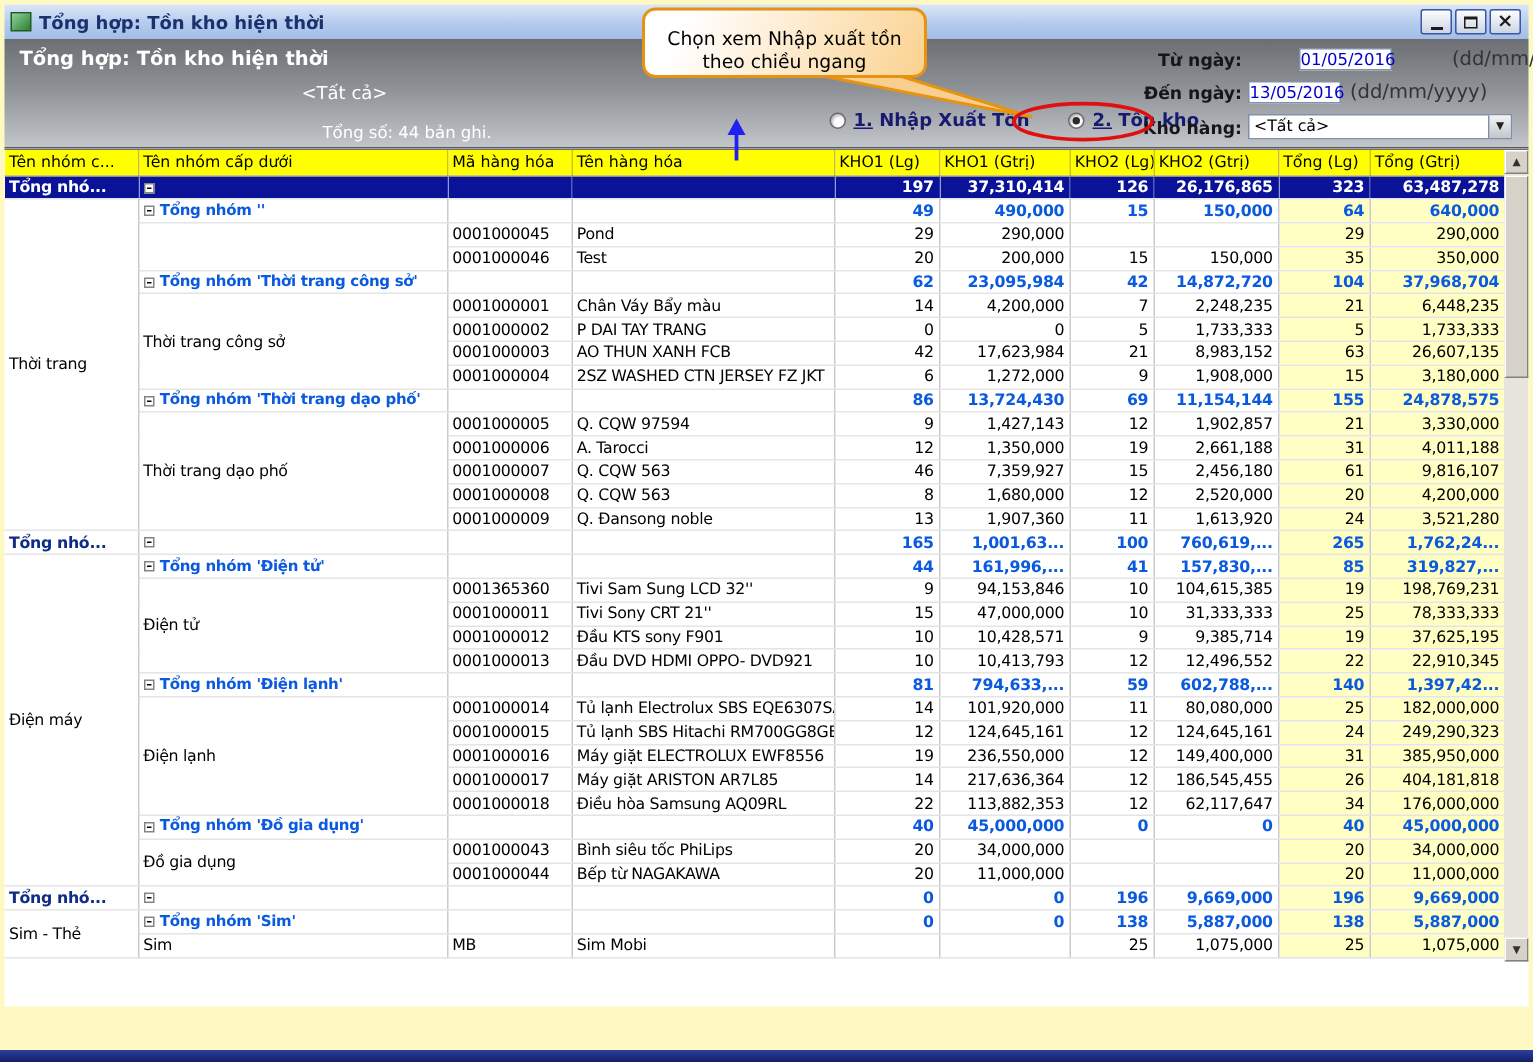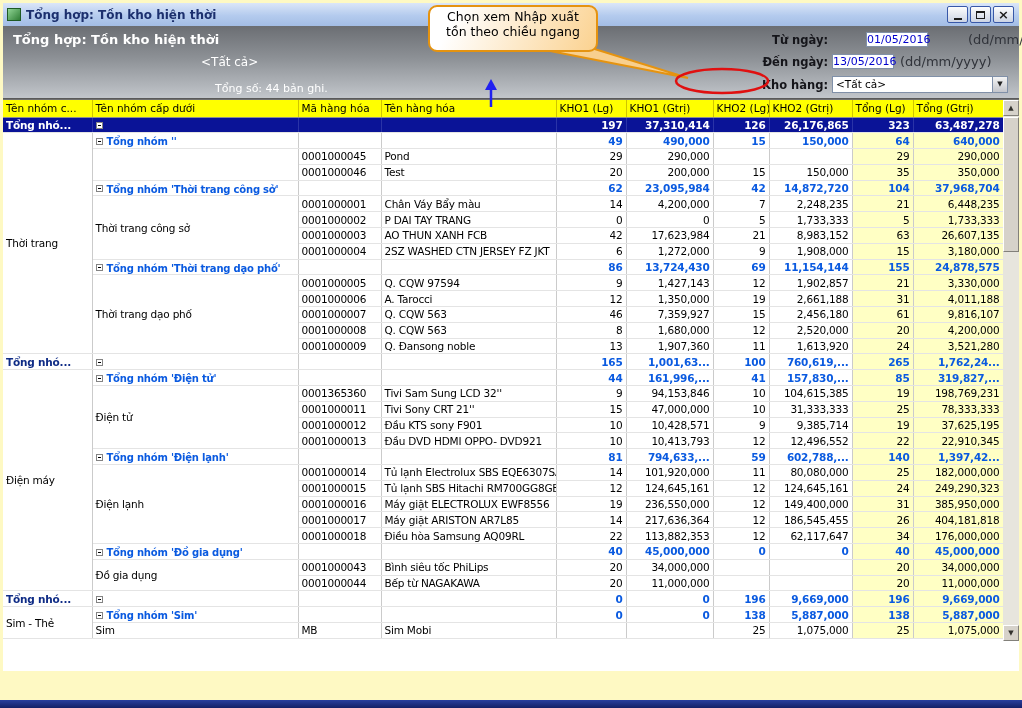--- a/index.html
+++ b/index.html
@@ -91,23 +91,23 @@
 
   .bottom-strip { position:absolute; left:0; right:0; bottom:0; height:8px;
     background:linear-gradient(#2a3f9e,#141f66); }
 
   
   .overlay { position:absolute; left:0; top:0; pointer-events:none; z-index:55; }
   .tail { fill:#f8cf8e; stroke:#e59310; stroke-width:2; }
   .red-ellipse { fill:none; stroke:#e01010; stroke-width:2.5; }
   .blue-line { stroke:#2020f0; stroke-width:2.5; }
   .blue-head { fill:#2020f0; }
-  .callout { position:absolute; left:428px; top:5px; width:170px; height:47px; z-index:60;
+  .callout { position:absolute; left:428px; top:5px; width:190px; height:47px; z-index:60;
     background:linear-gradient(115deg,#ffffff 15%,#fbd290 100%); border:2px solid #e59310;
-    border-radius:9px; display:flex; align-items:flex-start; justify-content:center; text-align:center;
+    border-radius:9px; display:flex; align-items:flex-end; justify-content:center; text-align:center;
     font-size:12.5px; color:#000; padding:2px 8px; pointer-events:none; }
 </style>
 </head>
 <body>
 
 <div class="window">
 
   <div class="titlebar">
     <div class="app-icon"></div>
     <div class="win-title">Tổng hợp: Tồn kho hiện thời</div>
@@ -122,20 +122,30 @@
           <span>×</span>
         </div>
     </div>
   </div>
 
   <div class="header">
     <div class="h-title">Tổng hợp: Tồn kho hiện thời</div>
     <div class="h-sub">&lt;Tất cả&gt;</div>
     <div class="h-count">Tổng số: 44 bản ghi.</div>
 
+    <div class="radio-row">
+      <div class="radio-item">
+        <span class="radio"></span>
+        <span class="radio-label">1. Nhập Xuất Tồn</span>
+      </div>
+      <div class="radio-item">
+        <span class="radio sel"></span>
+        <span class="radio-label">2. Tồn kho</span>
+      </div>
+    </div>
 
     <div class="hrow r1">
       <span class="hlabel">Từ ngày:</span>
       <span class="date-box">01/05/2016</span>
       <span class="fmt">(dd/mm/yyyy)</span>
     </div>
     <div class="hrow r2">
       <span class="hlabel">Đến ngày:</span>
       <span class="date-box">13/05/2016</span>
       <span class="fmt">(dd/mm/yyyy)</span>

